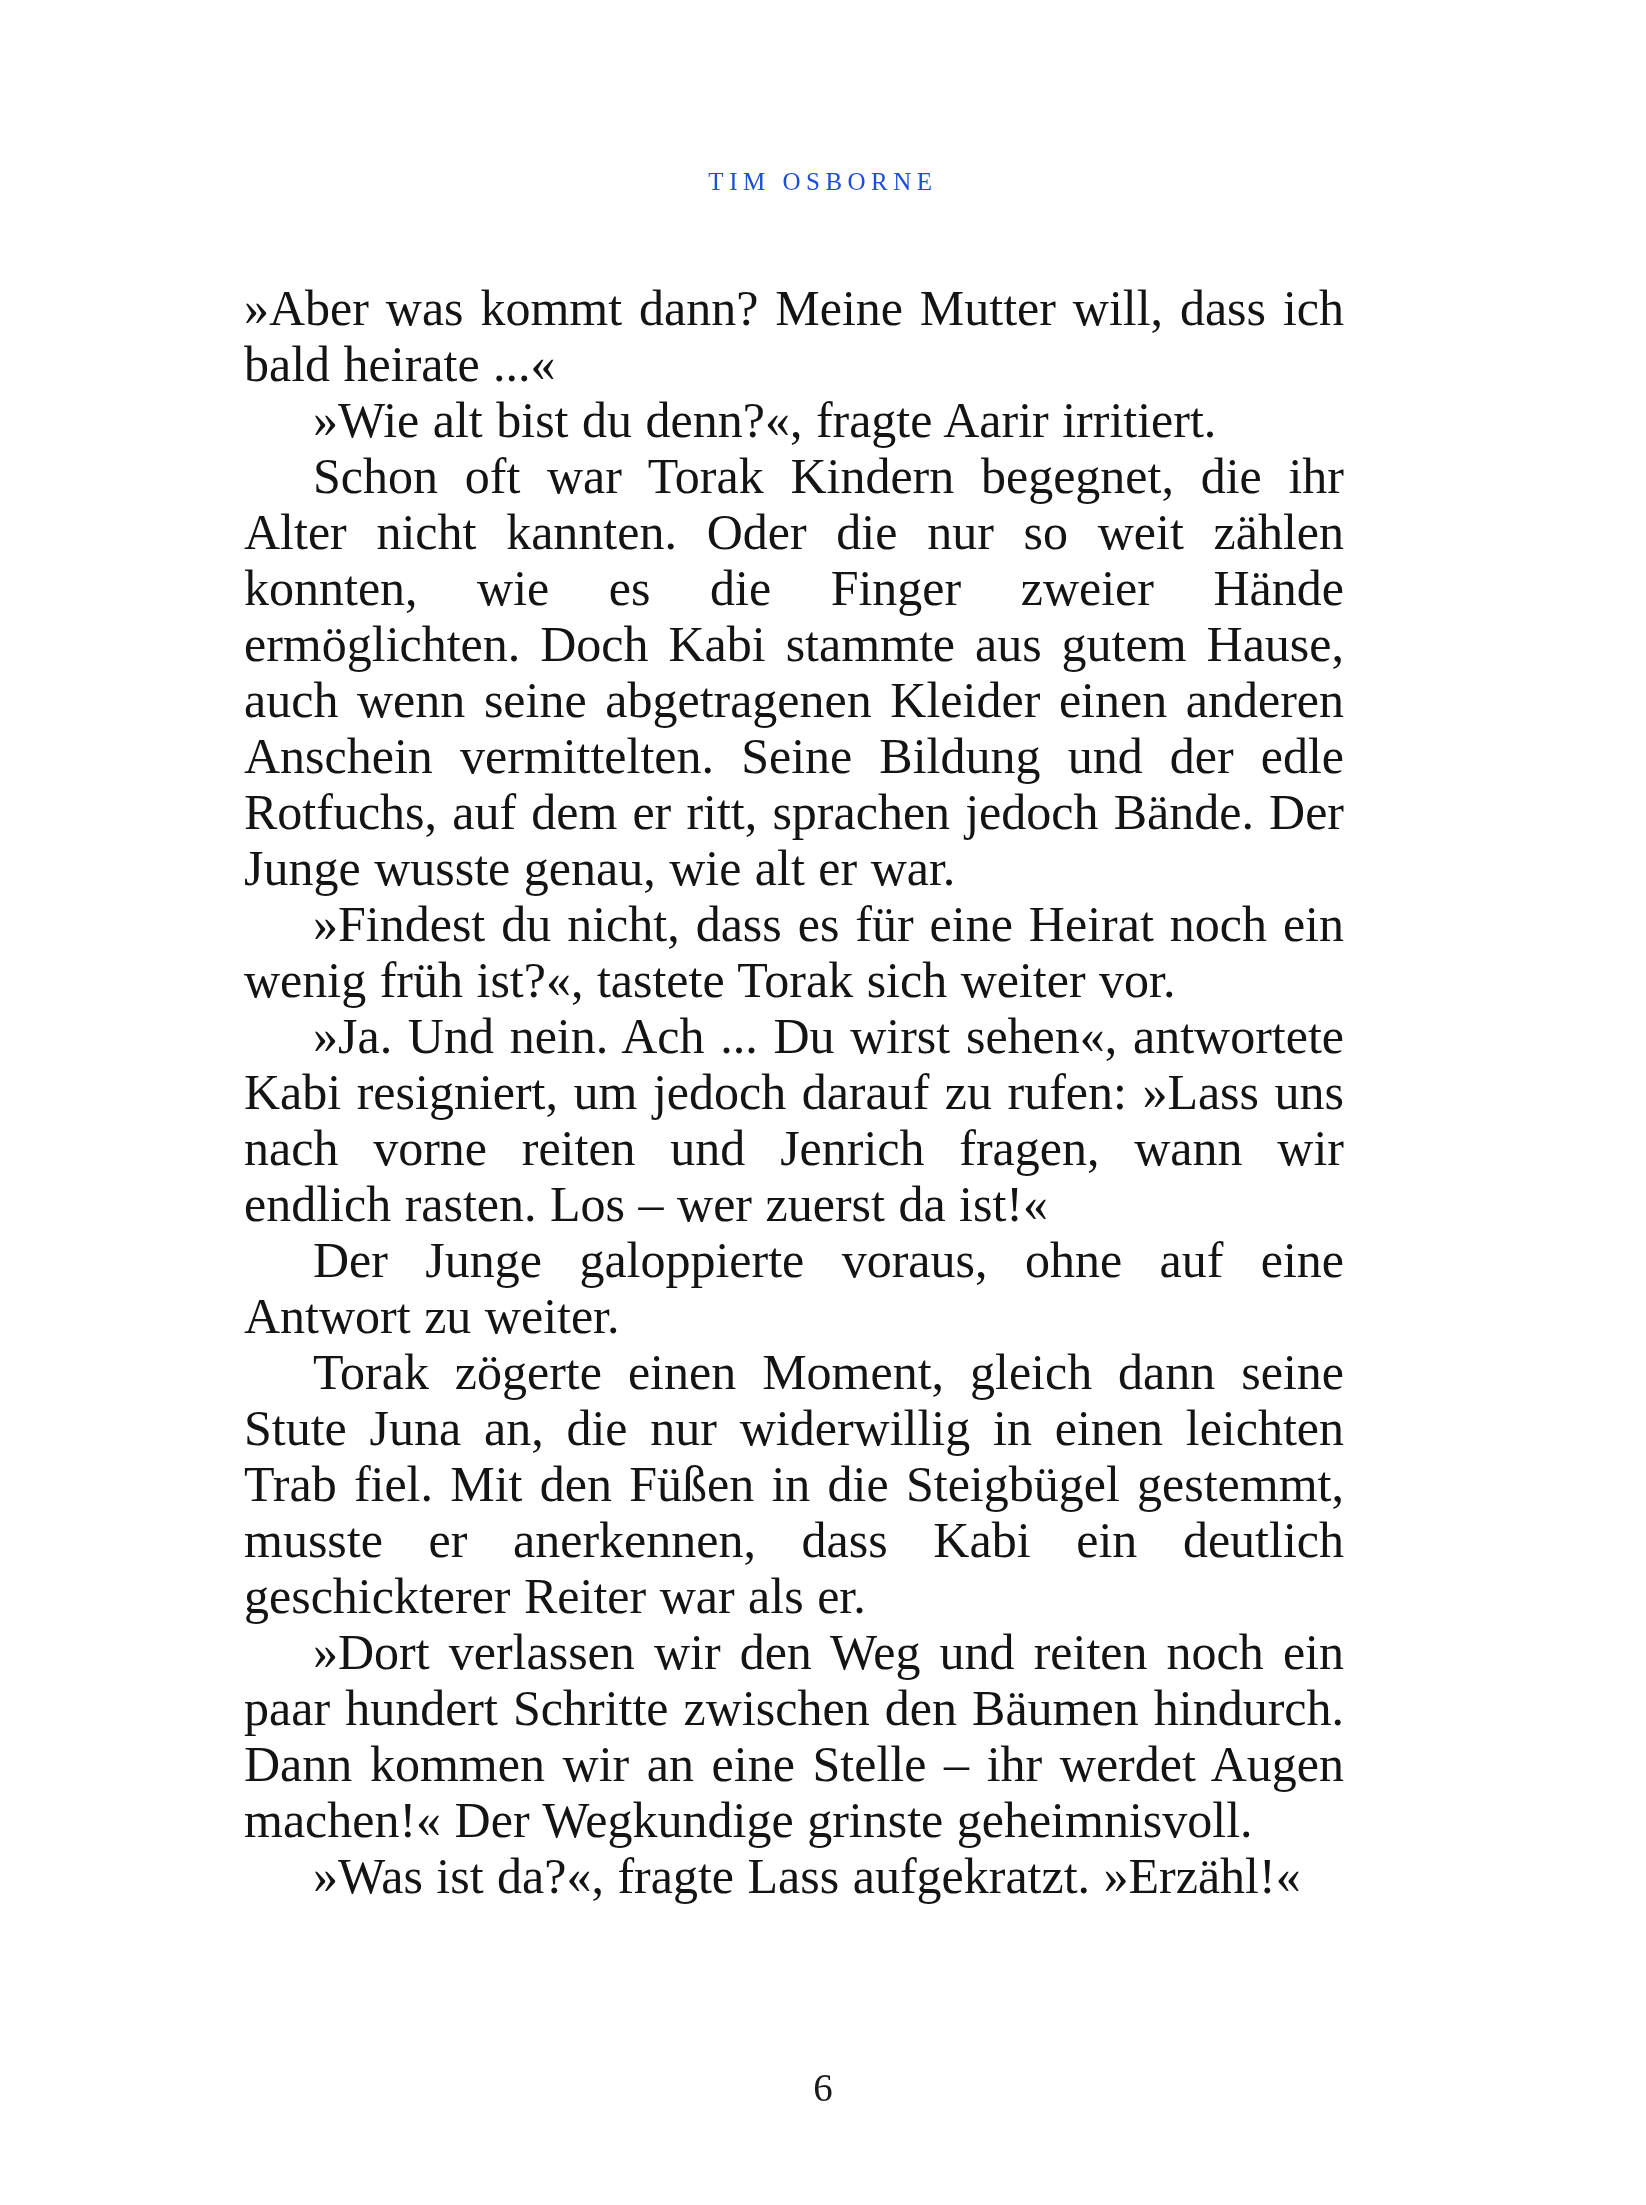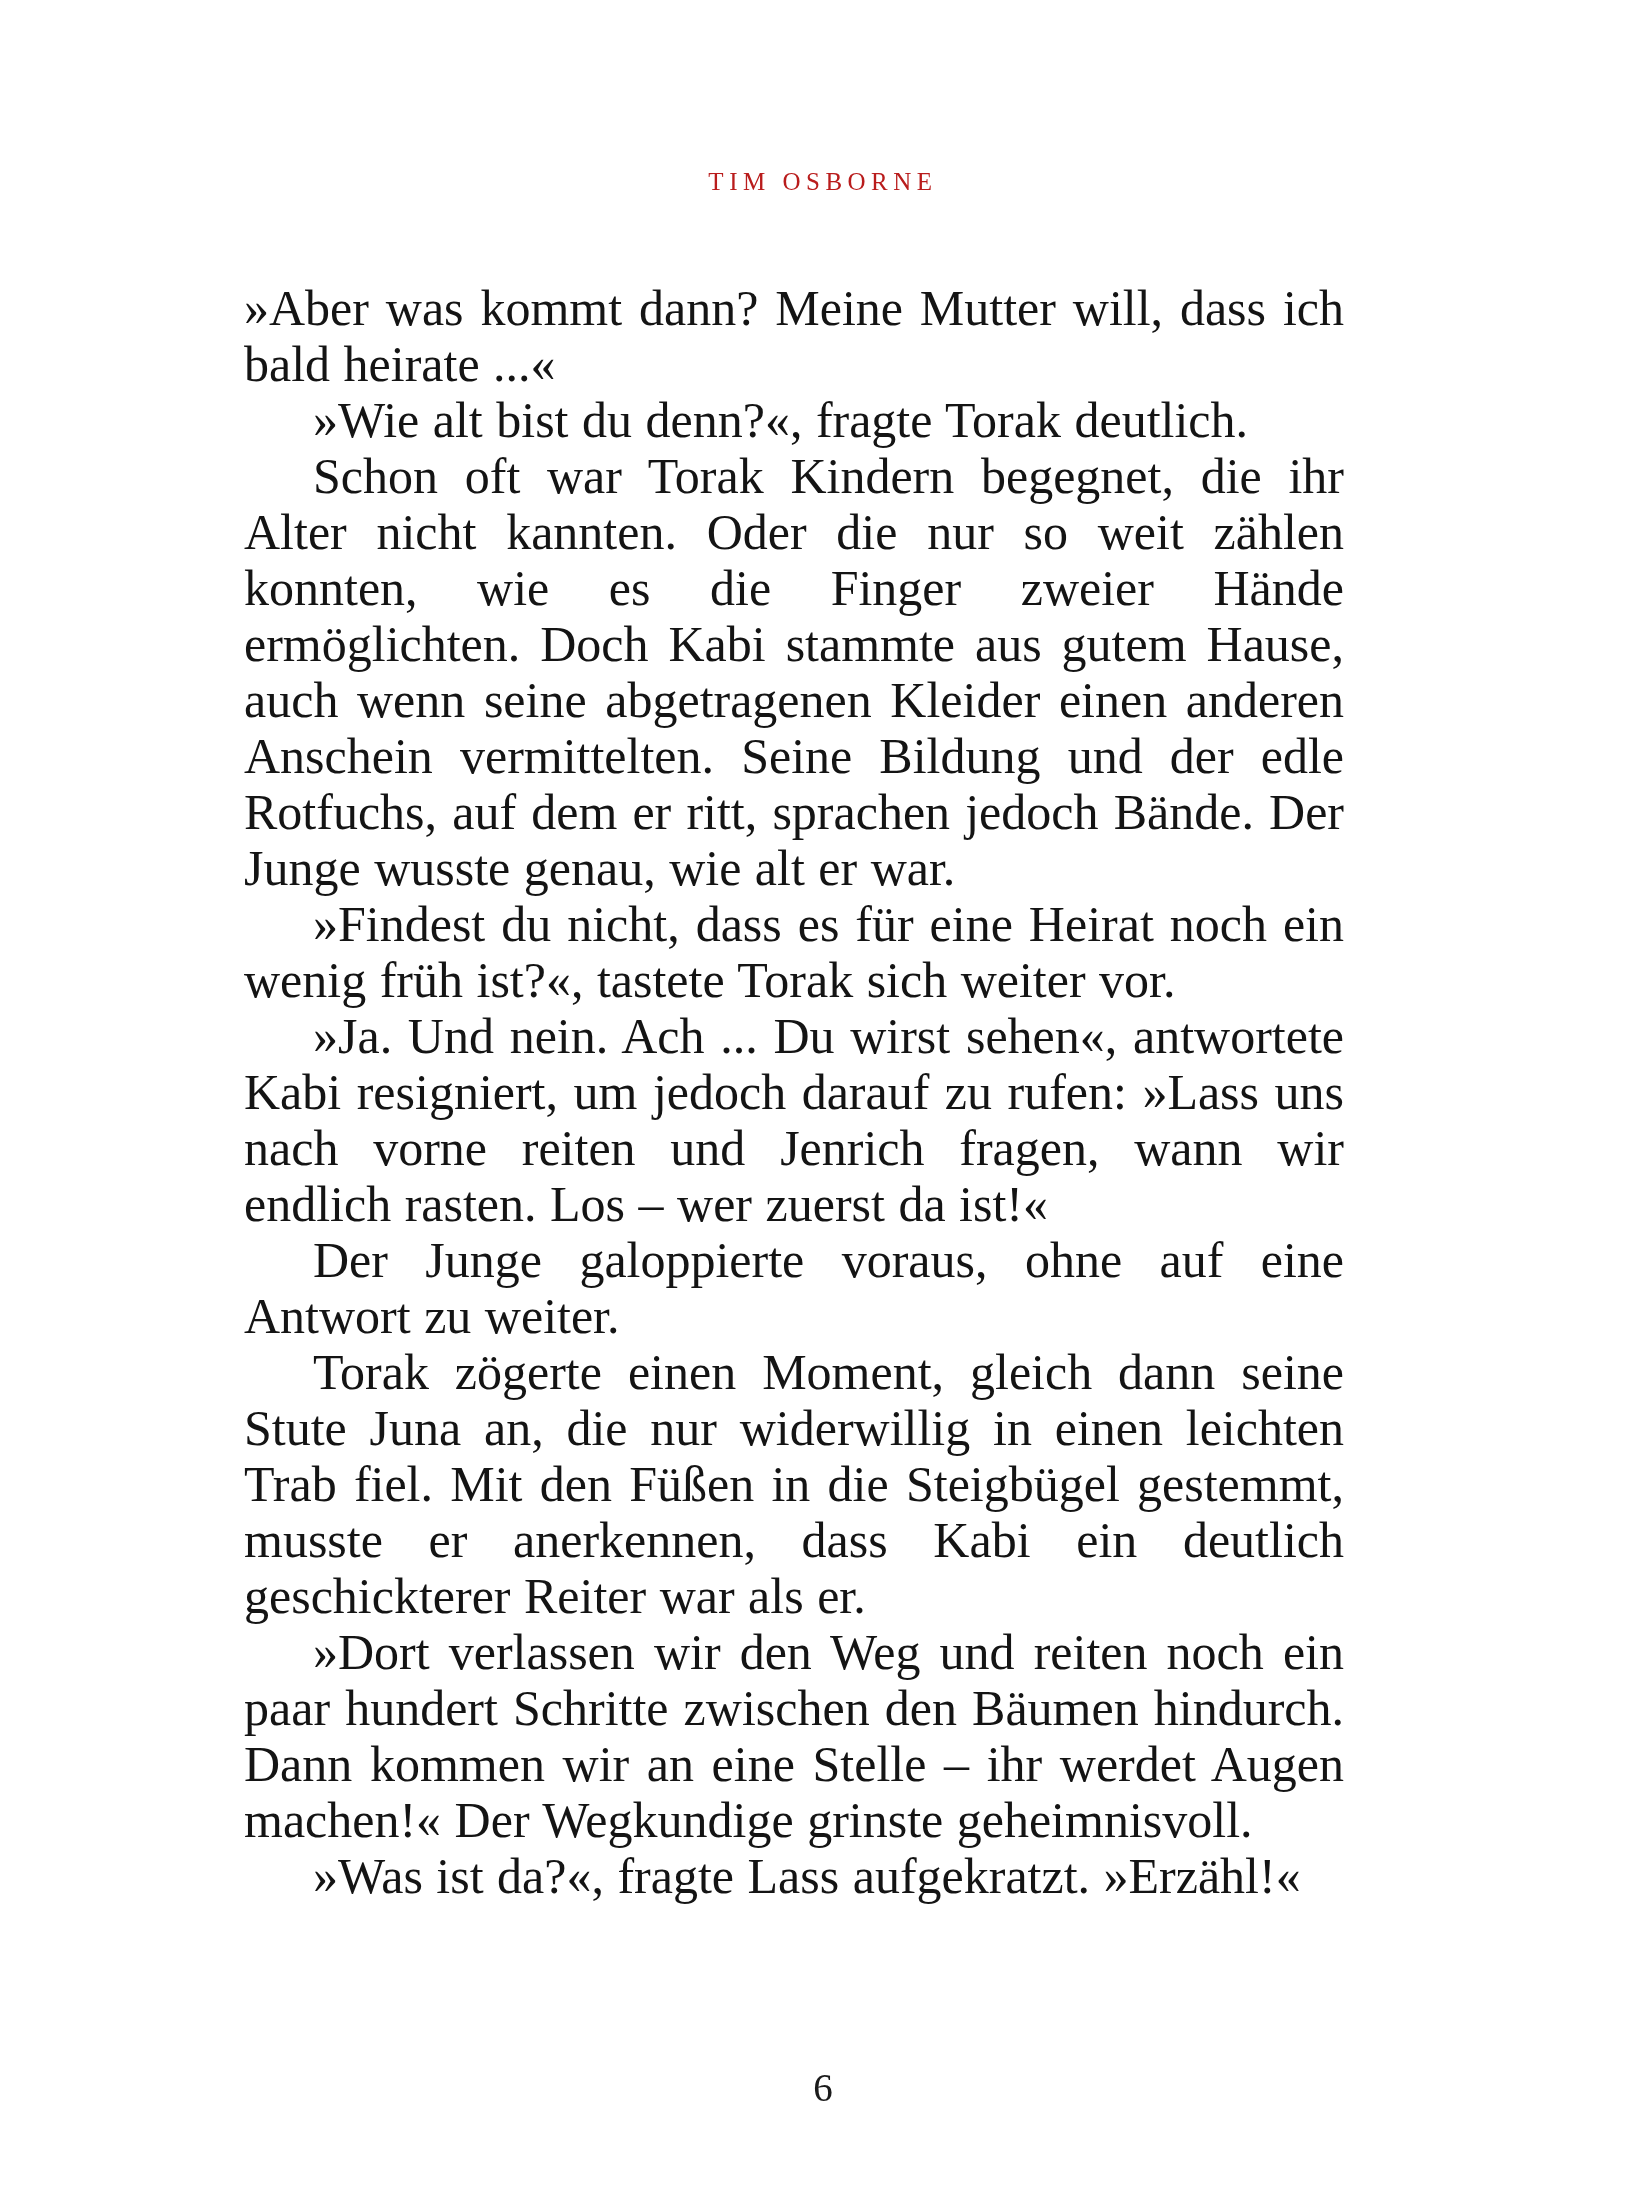--- a/index.html
+++ b/index.html
@@ -20,21 +20,21 @@
     inset: 0;
     background: #ffffff;
     overflow: hidden;
   }
   .running-head {
     padding-top: 168px;
     text-align: center;
     font-size: 25px;
     letter-spacing: 0.22em;
     text-transform: uppercase;
-    color: #b91c1c;
+    color: #1d4ed8;
     font-weight: 400;
   }
   .text-block {
     margin-top: 84px;
     margin-left: 244px;
     width: 1100px;
     font-size: 50px;
     line-height: 56px;
     text-align: justify;
     hyphens: auto;
@@ -60,21 +60,21 @@
 </style>
 </head>
 <body>
 
 <div class="page">
 
   <header class="running-head">TIM OSBORNE</header>
 
   <main class="text-block">
     <p class="para no-indent">»Aber was kommt dann? Meine Mutter will, dass ich bald heirate ...«</p>
-    <p class="para">»Wie alt bist du denn?«, fragte Torak deutlich.</p>
+    <p class="para">»Wie alt bist du denn?«, fragte Aarir irritiert.</p>
     <p class="para">Schon oft war Torak Kindern begegnet, die ihr Alter nicht kannten. Oder die nur so weit zählen konnten, wie es die Finger zweier Hände ermöglichten. Doch Kabi stammte aus gutem Hause, auch wenn seine abgetragenen Kleider einen anderen Anschein vermittelten. Seine Bildung und der edle Rotfuchs, auf dem er ritt, sprachen jedoch Bände. Der Junge wusste genau, wie alt er war.</p>
     <p class="para">»Findest du nicht, dass es für eine Heirat noch ein wenig früh ist?«, tastete Torak sich weiter vor.</p>
     <p class="para">»Ja. Und nein. Ach ... Du wirst sehen«, antwortete Kabi resigniert, um jedoch darauf zu rufen: »Lass uns nach vorne reiten und Jenrich fragen, wann wir endlich rasten. Los – wer zuerst da ist!«</p>
     <p class="para">Der Junge galoppierte voraus, ohne auf eine Antwort zu weiter.</p>
     <p class="para">Torak zögerte einen Moment, gleich dann seine Stute Juna an, die nur widerwillig in einen leichten Trab fiel. Mit den Füßen in die Steigbügel gestemmt, musste er anerkennen, dass Kabi ein deutlich geschickterer Reiter war als er.</p>
     <p class="para">»Dort verlassen wir den Weg und reiten noch ein paar hundert Schritte zwischen den Bäumen hindurch. Dann kommen wir an eine Stelle – ihr werdet Augen machen!« Der Wegkundige grinste geheimnisvoll.</p>
     <p class="para">»Was ist da?«, fragte Lass aufgekratzt. »Erzähl!«</p>
   </main>
 
   <footer class="folio">6</footer>

